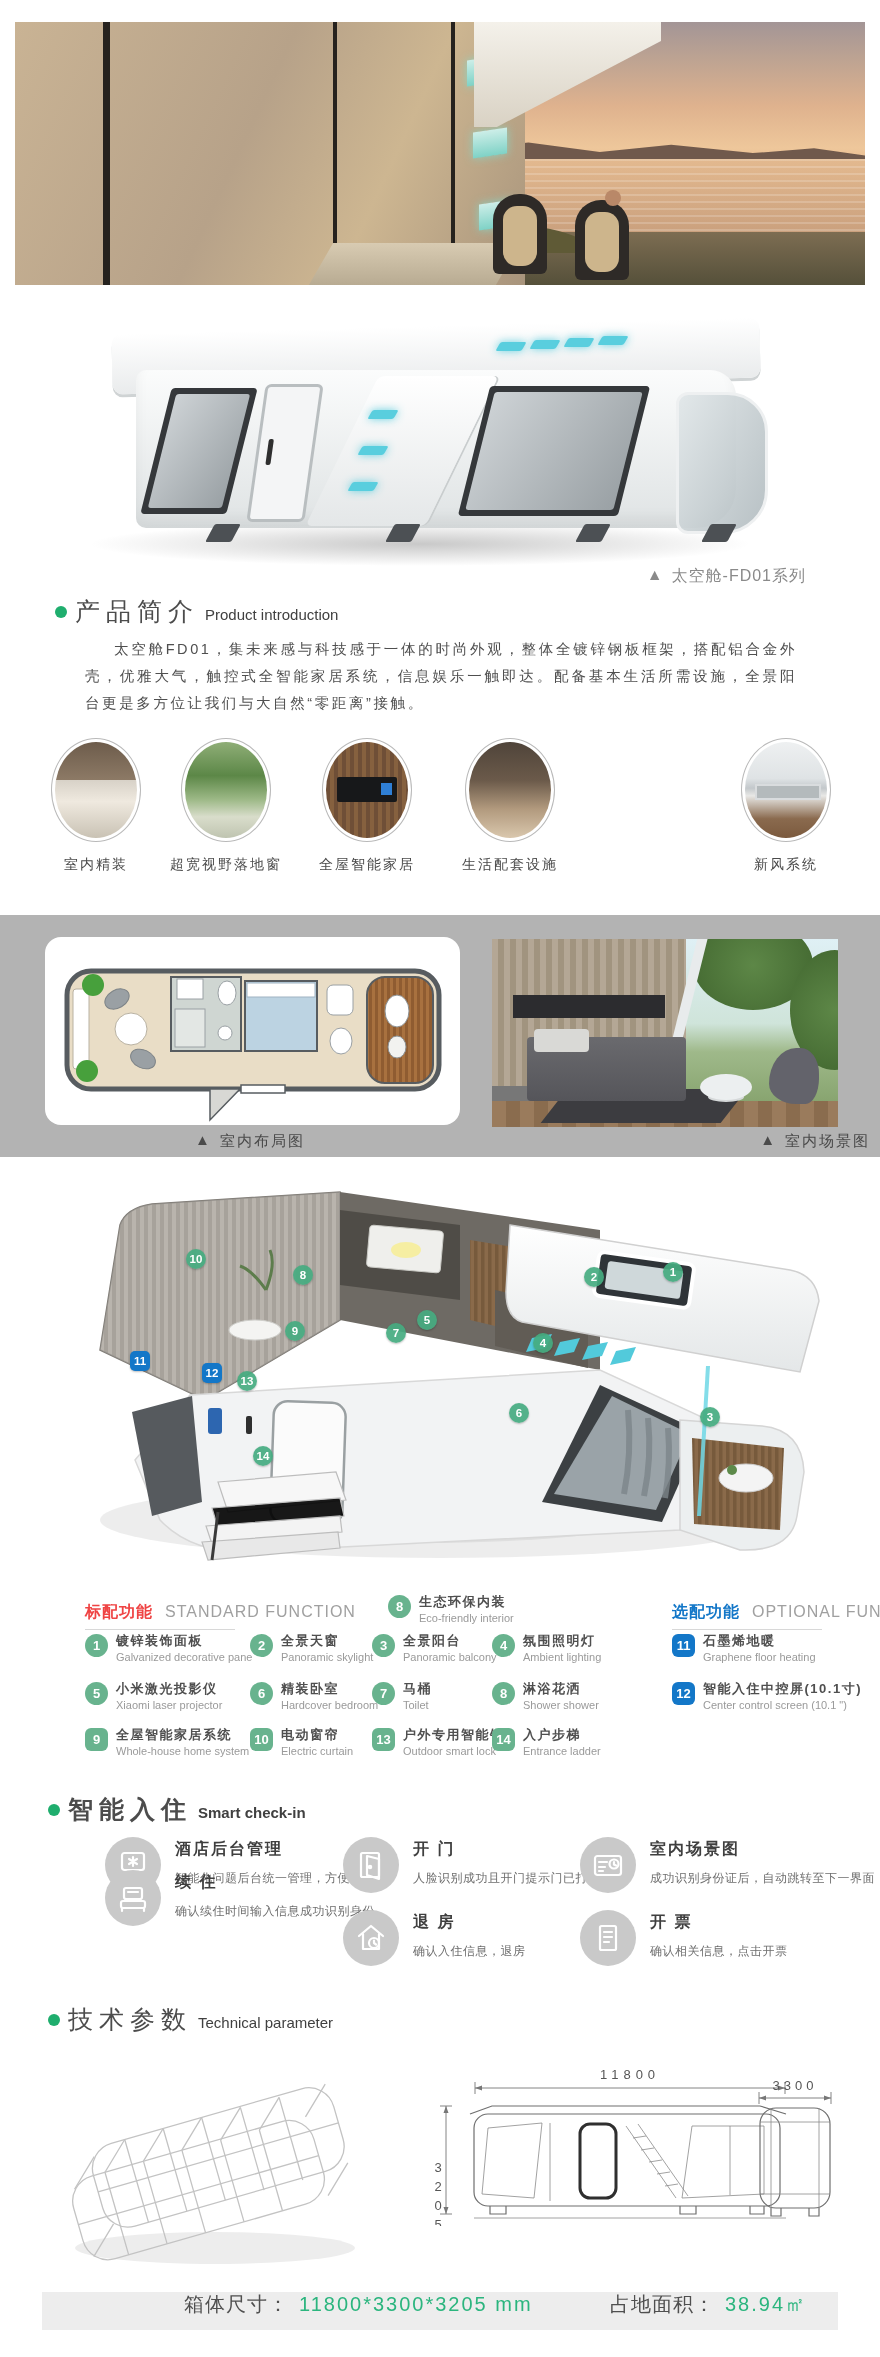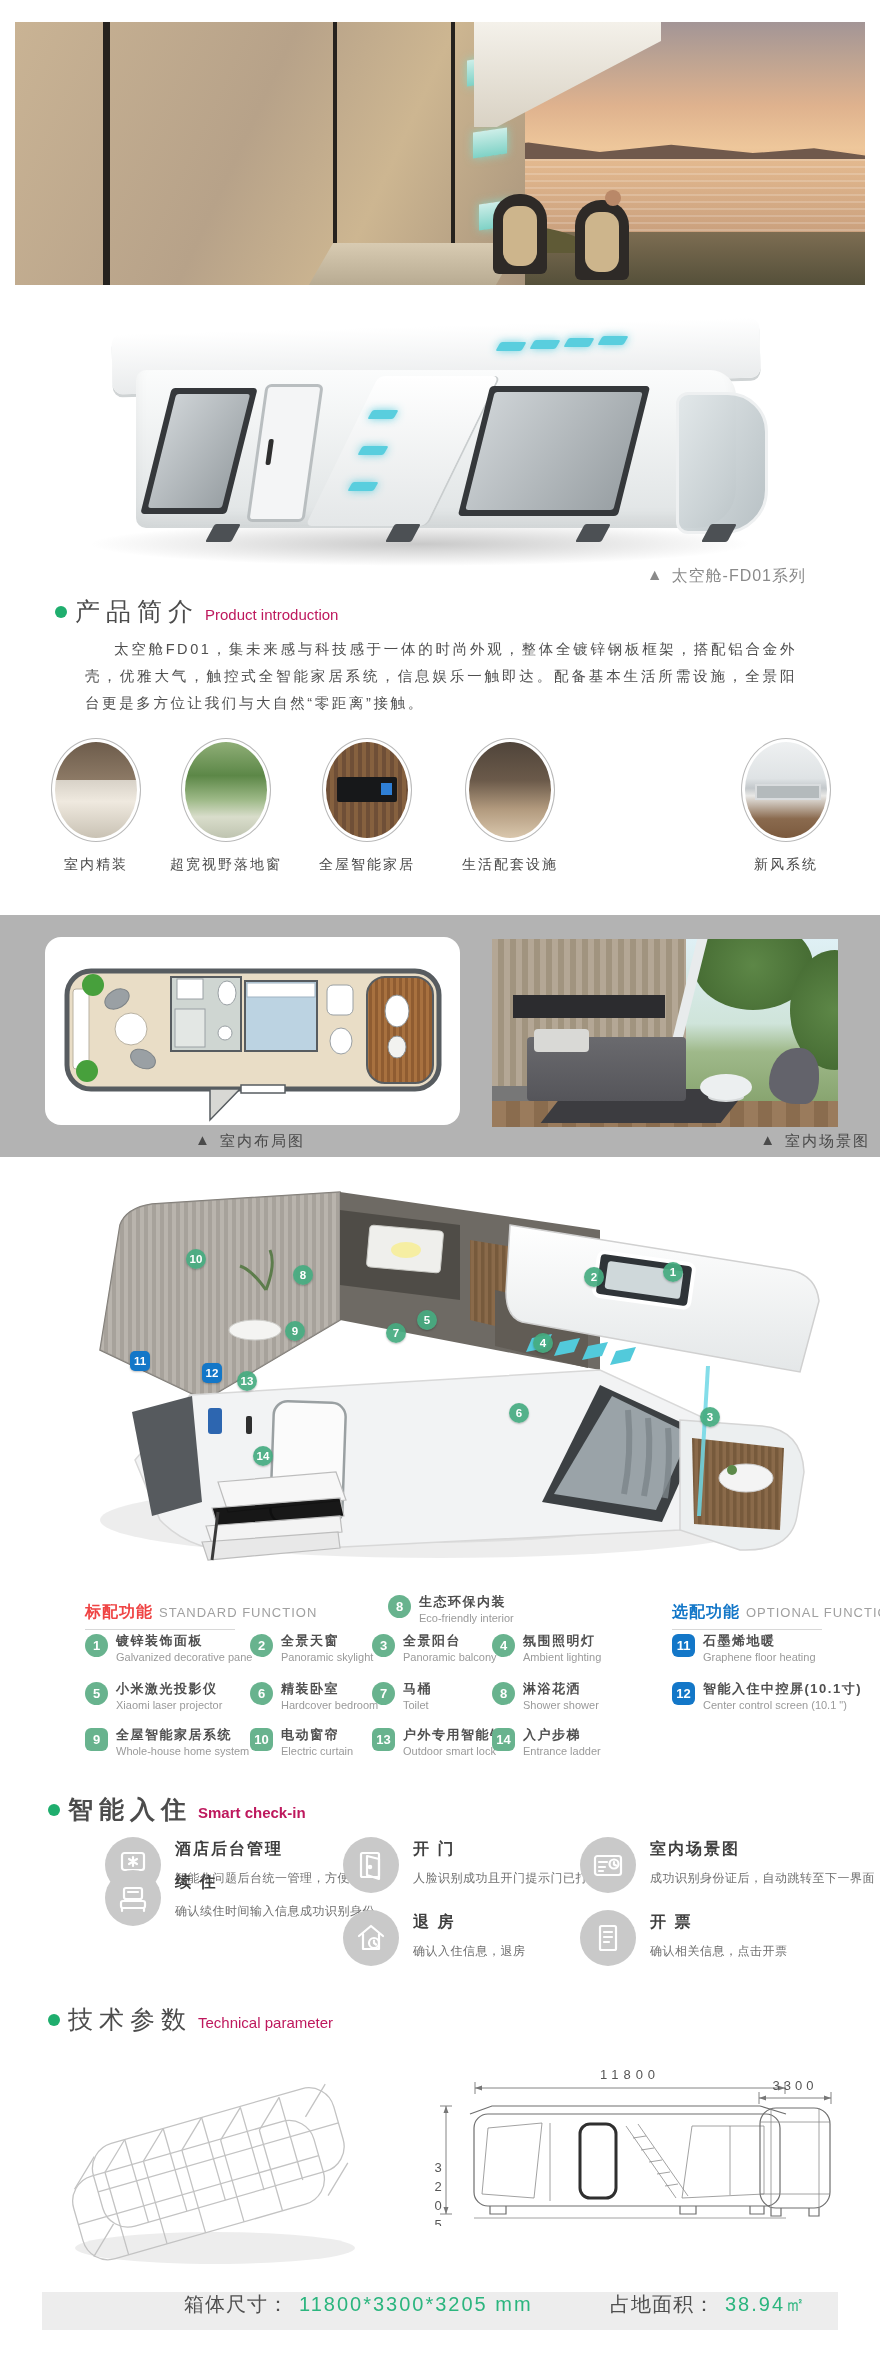--- a/index.html
+++ b/index.html
@@ -43,21 +43,21 @@
   .r-balcony{position:absolute;left:616px;top:92px;width:86px;height:136px;border-radius:12px 40px 44px 12px;
      background:linear-gradient(115deg,rgba(225,231,233,.95),rgba(176,186,190,.9));border:3px solid #eef0f1;}
   .r-leg{position:absolute;top:224px;width:26px;height:18px;background:#4c5054;transform:skewX(-28deg);border-radius:2px;}
   #series-caption{left:560px;top:566px;width:246px;text-align:right;font-size:16px;letter-spacing:1px;color:#8a8a8a;}
   .tri{display:inline-block;margin-right:8px;transform:translateY(-1px);}
 
   
   .sec-head{position:absolute;display:flex;align-items:baseline;}
   .sec-dot{width:12px;height:12px;border-radius:50%;background:#1fae6e;margin-right:8px;align-self:center;}
   .sec-zh{font-size:25px;color:#4c4c4c;letter-spacing:6px;}
-  .sec-en{font-size:15px;color:#be185d;margin-left:6px;}
+  .sec-en{font-size:15px;color:#404040;margin-left:6px;}
 
   #intro-para{left:85px;top:636px;width:712px;font-size:14.5px;line-height:27px;letter-spacing:2.6px;
      color:#4f4f4f;text-align:justify;text-indent:2em;}
 
   
   .feature{position:absolute;top:738px;width:130px;text-align:center;}
   .feature-oval{width:82px;height:96px;margin:0 auto;border:1px solid #b9b9b9;border-radius:50%;padding:3px;background:#fff;}
   .feat-img{width:100%;height:100%;border-radius:50%;overflow:hidden;position:relative;}
   .f1{background:linear-gradient(180deg,#6d5c4b 0%,#8d7a66 40%,#d8d2c8 40%,#efe9df 62%,#c9c2b4 100%);}
   .f2{background:linear-gradient(180deg,#8fae77 0%,#5c8747 35%,#9db987 60%,#d9ddcb 78%,#bfc4b0 100%);}
@@ -90,21 +90,21 @@
 
   
   #exploded{left:40px;top:1170px;width:800px;height:420px;}
   .callout{position:absolute;width:20px;height:20px;border-radius:50%;background:rgba(69,171,128,.92);
      color:#fff;font-size:11.5px;font-weight:bold;display:flex;align-items:center;justify-content:center;box-shadow:0 1px 2px rgba(0,0,0,.25);}
   .callout.blue{background:#1377c8;border-radius:5px;}
 
   
   .fn-header{position:absolute;white-space:nowrap;}
   .fn-header .h-zh{font-size:16px;font-weight:bold;letter-spacing:1px;}
-  .fn-header .h-en{font-size:13px;color:#a0a0a0;letter-spacing:1px;margin-left:6px;}
+  .fn-header .h-en{font-size:16px;color:#a0a0a0;letter-spacing:1px;margin-left:12px;}
   .fn-header .rule{display:block;margin-top:6px;width:150px;height:1px;background:#d8d8d8;}
   .green-h{color:#ef4444;}
   .blue-h{color:#1377c8;}
   .fn-item{position:absolute;display:flex;align-items:flex-start;white-space:nowrap;}
   .fn-badge{flex:0 0 auto;width:23px;height:23px;border-radius:50%;background:#68b38e;color:#fff;font-size:13px;font-weight:bold;
      display:flex;align-items:center;justify-content:center;margin-right:8px;margin-top:2px;}
   .fn-badge.sq{border-radius:6px;}
   .fn-badge.blue{background:#1377c8;border-radius:6px;}
   .fn-zh{display:block;font-size:13px;font-weight:bold;color:#4f4f4f;letter-spacing:1.5px;}
   .fn-en{display:block;font-size:11px;color:#9a9a9a;margin-top:1px;}

